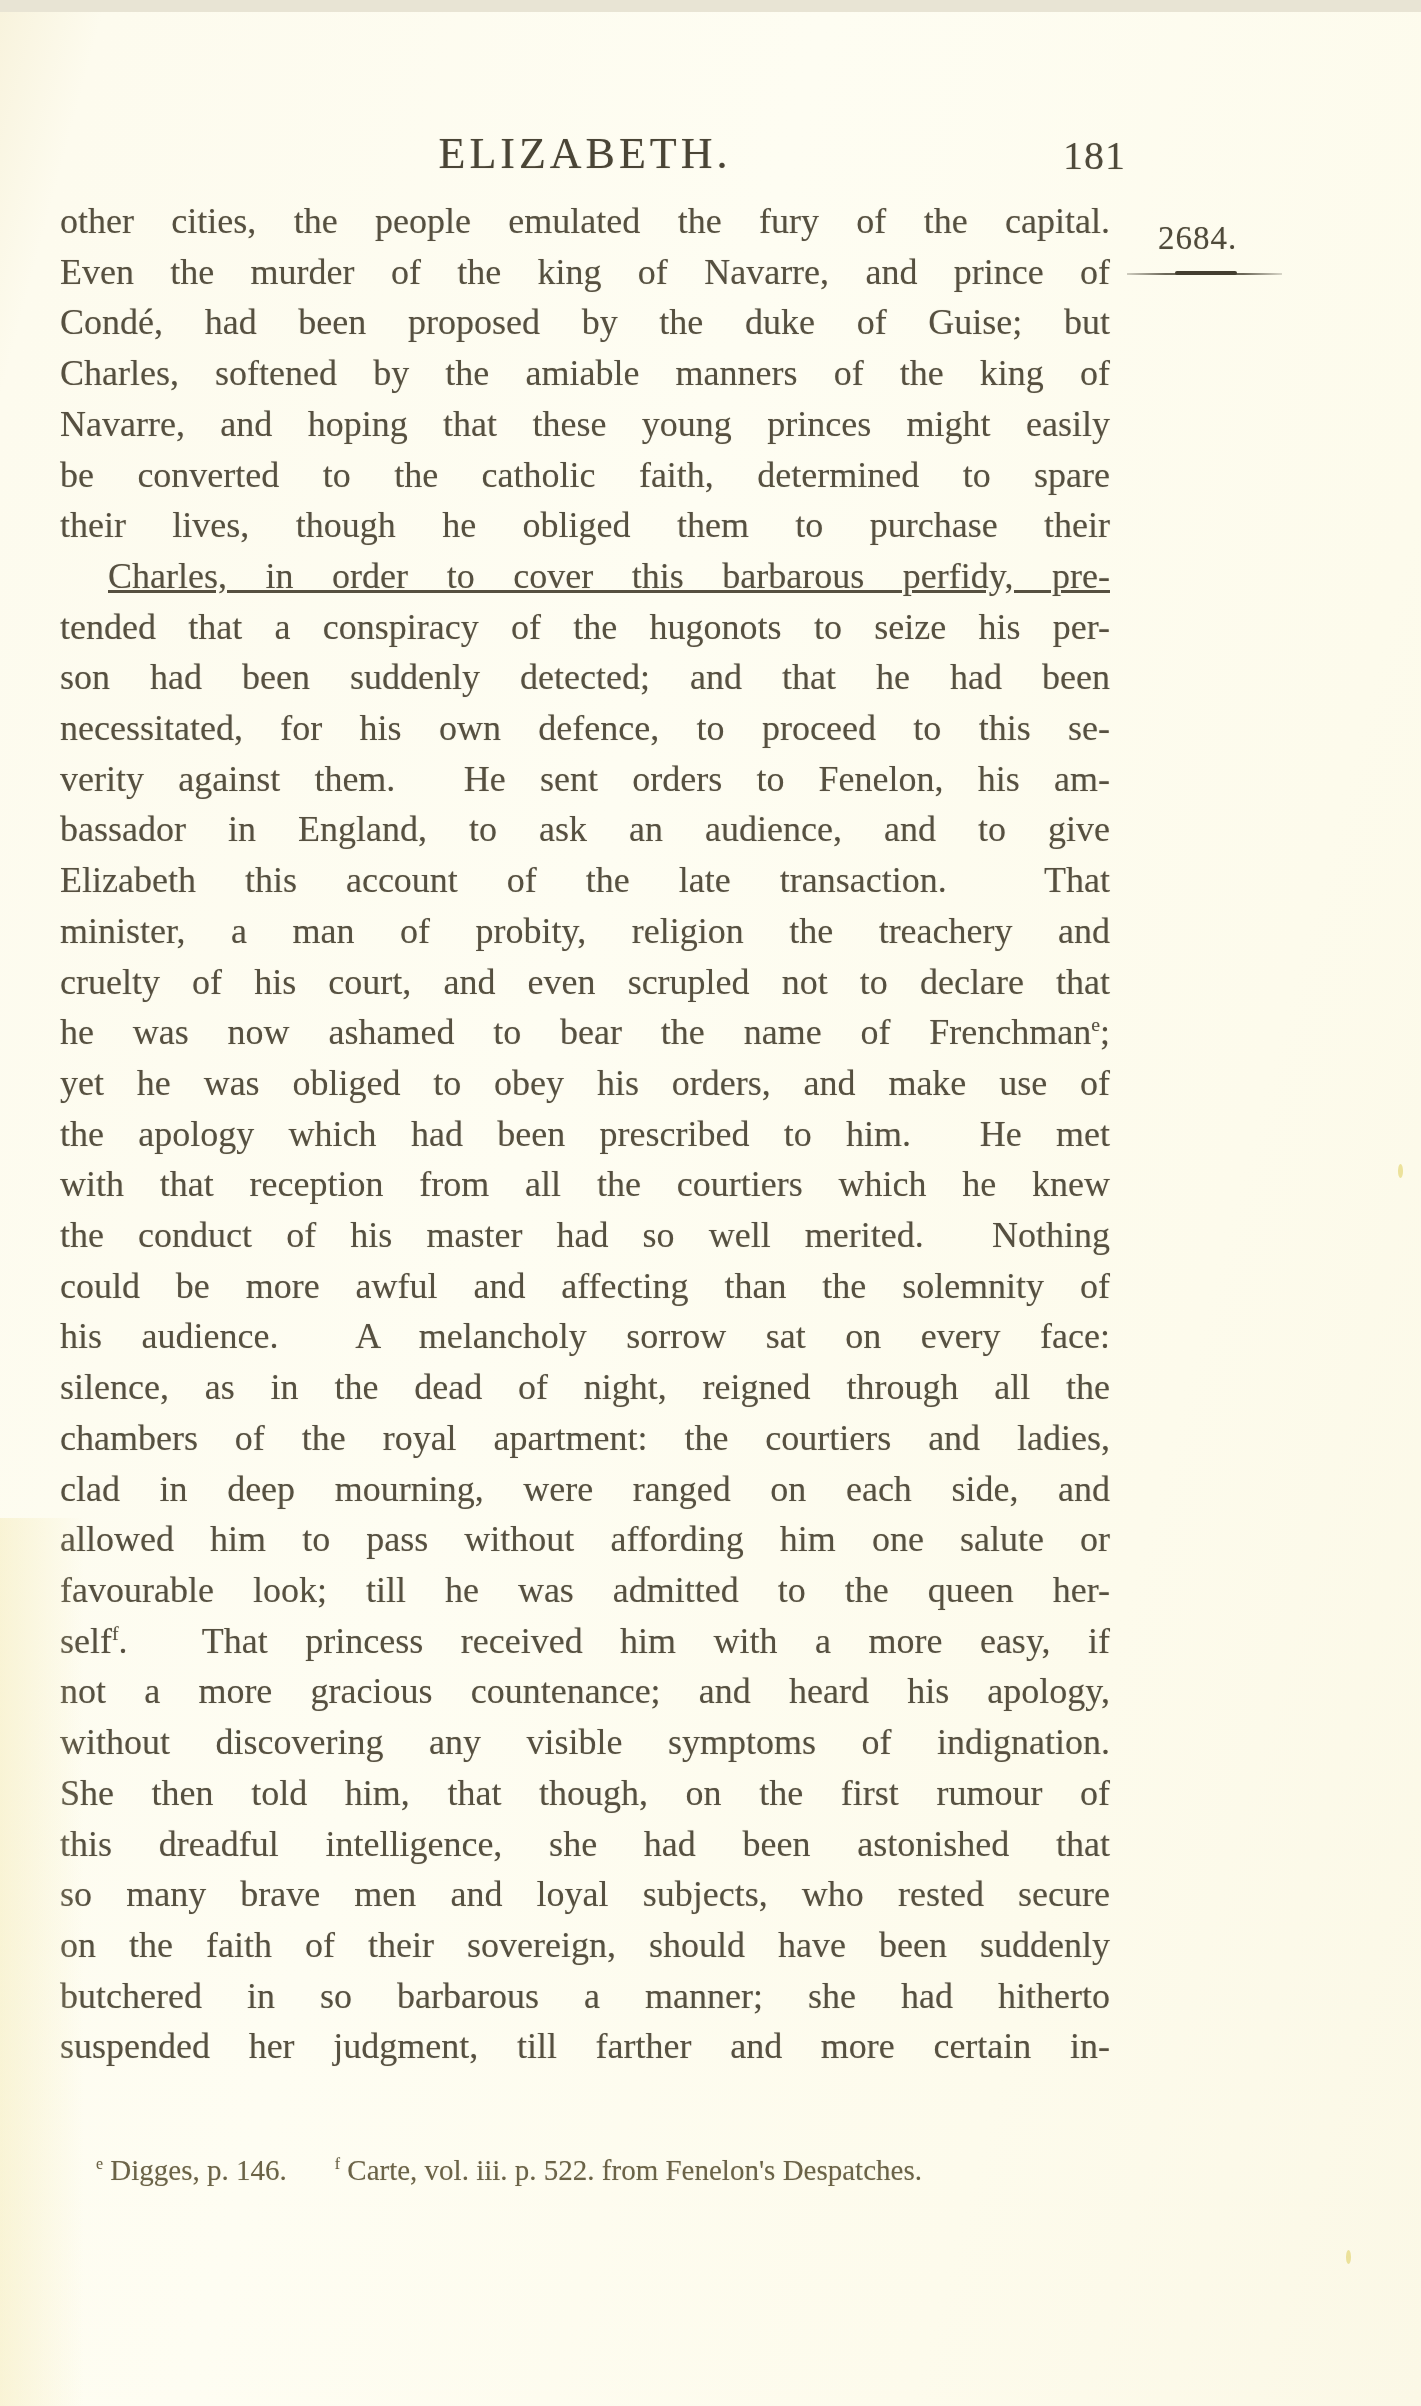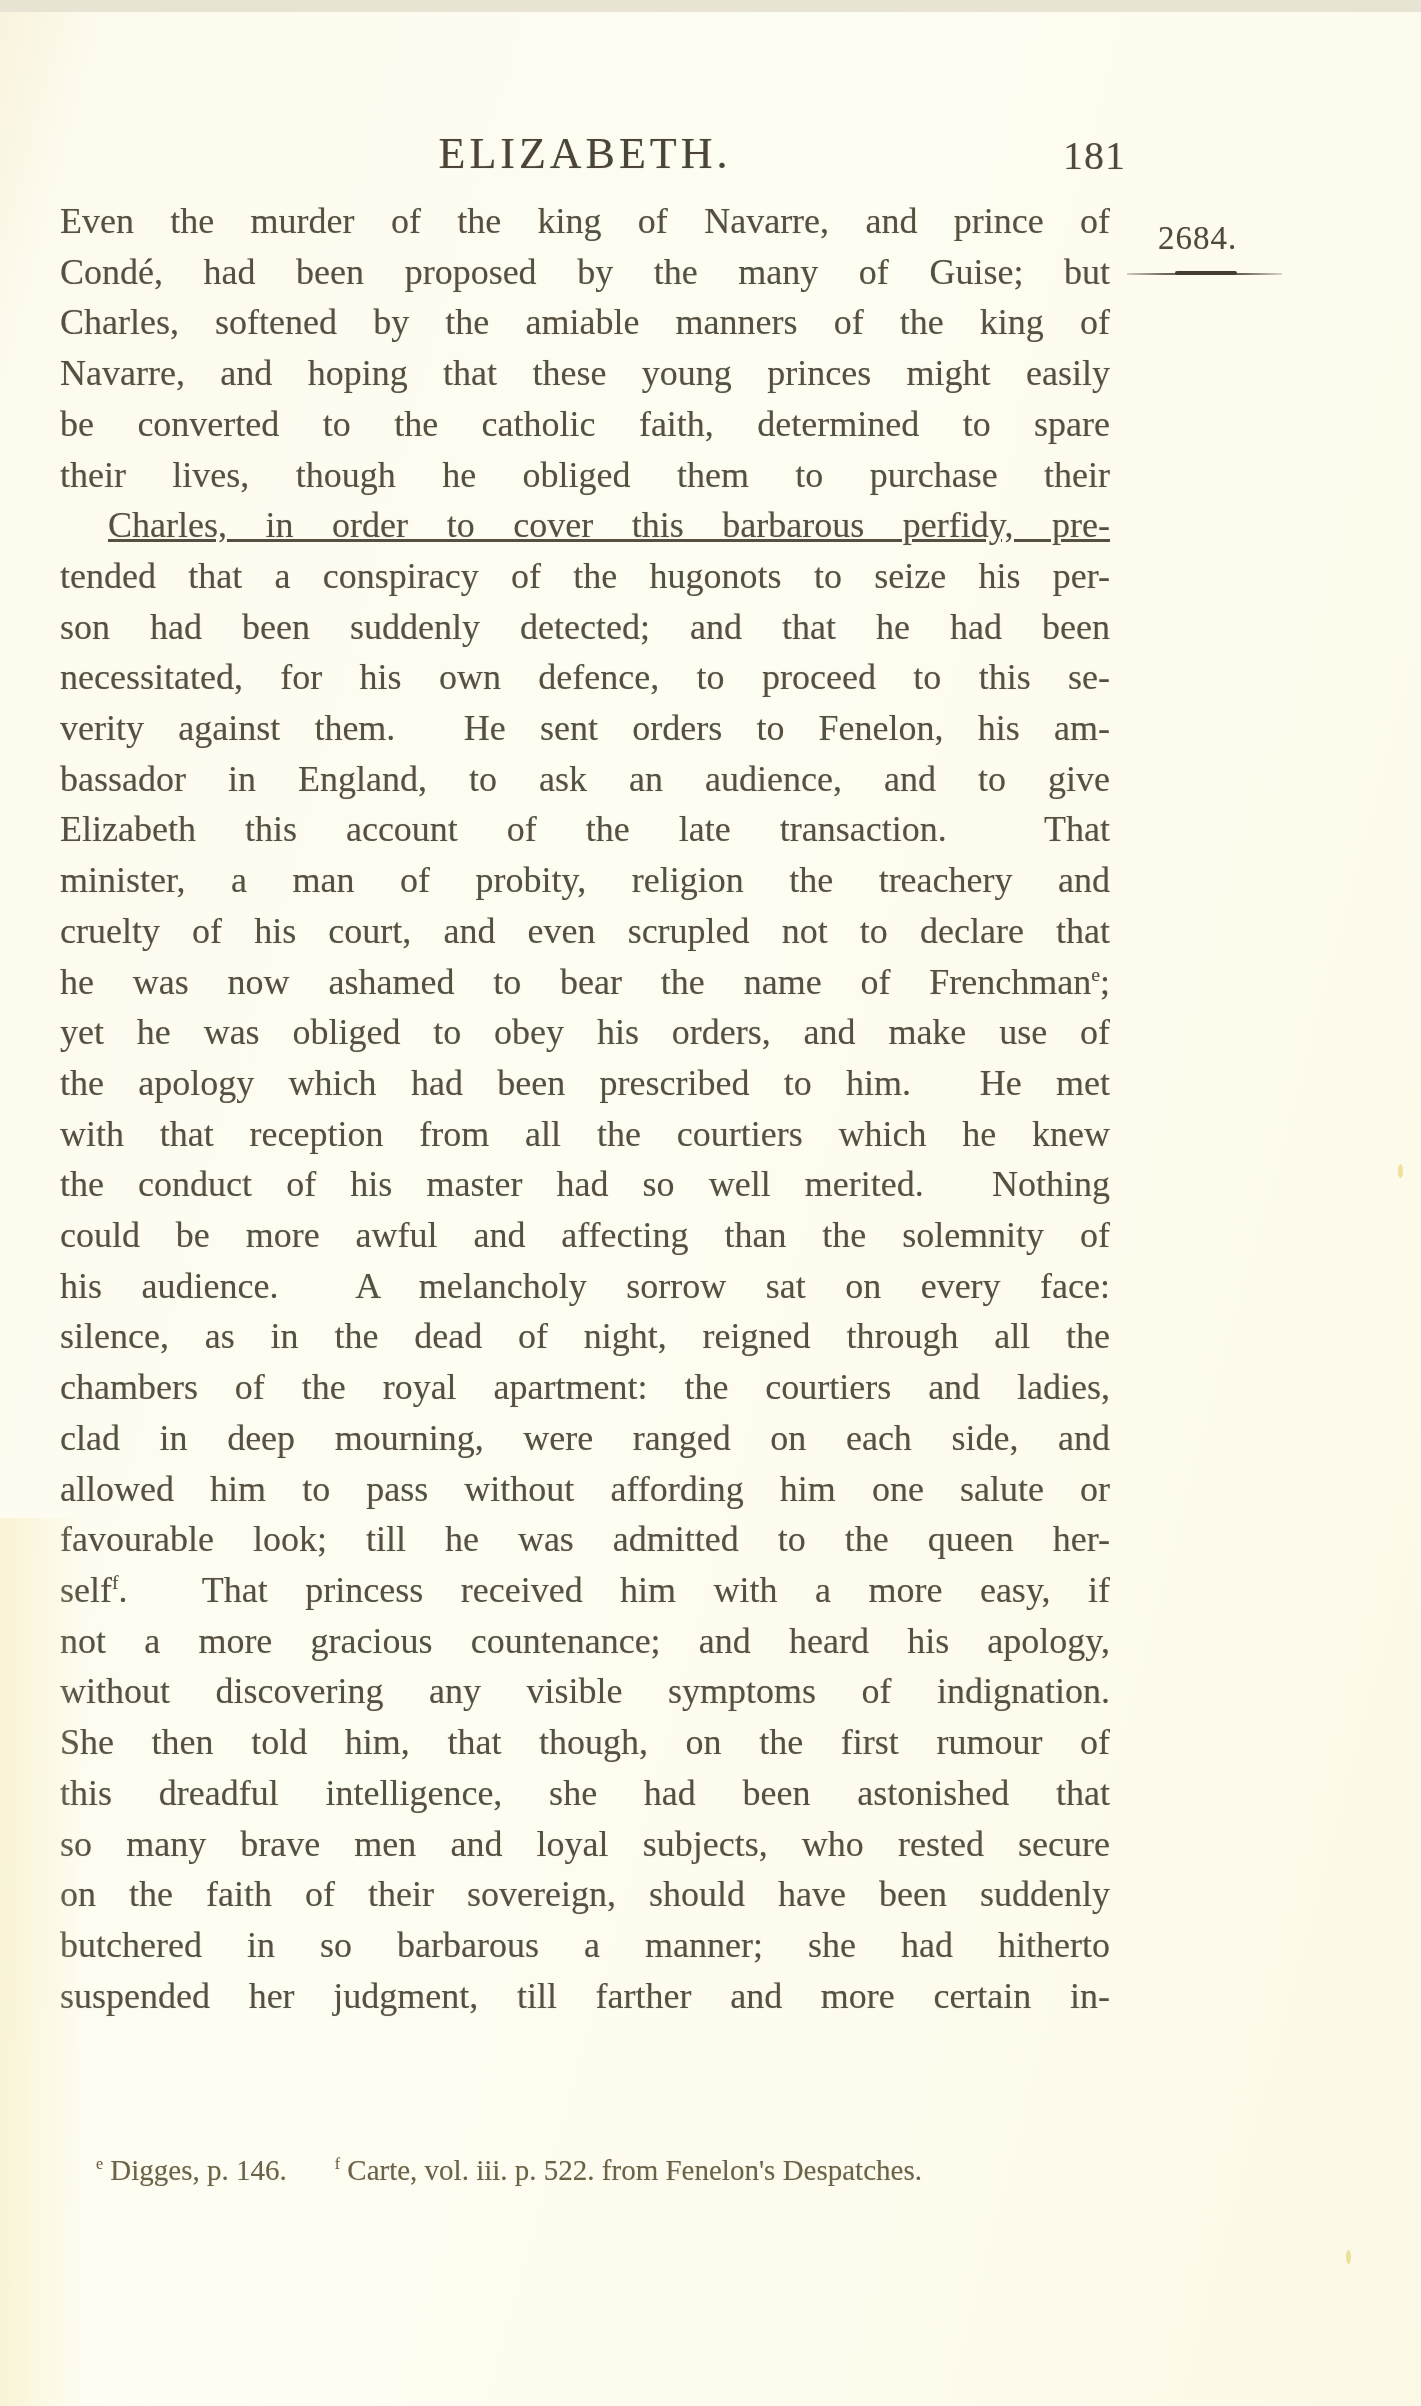--- a/index.html
+++ b/index.html
@@ -78,22 +78,23 @@
 
   <div class="margin-note">2684.</div>
 
   <div class="margin-rule">
     <div class="hairline"></div>
     <div class="blob"></div>
   </div>
 
   <div class="body-text">
     <div class="paragraph">
+        <div class="line">other cities, the people emulated the fury of the capital.</div>
         <div class="line">Even the murder of the king of Navarre, and prince of</div>
-        <div class="line">Condé, had been proposed by the many of Guise; but</div>
+        <div class="line">Condé, had been proposed by the duke of Guise; but</div>
         <div class="line">Charles, softened by the amiable manners of the king of</div>
         <div class="line">Navarre, and hoping that these young princes might easily</div>
         <div class="line">be converted to the catholic faith, determined to spare</div>
         <div class="line">their lives, though he obliged them to purchase their</div>
       </div>
     <div class="paragraph">
         <div class="line indent">Charles, in order to cover this barbarous perfidy, pre-</div>
         <div class="line">tended that a conspiracy of the hugonots to seize his per-</div>
         <div class="line">son had been suddenly detected; and that he had been</div>
         <div class="line">necessitated, for his own defence, to proceed to this se-</div>

